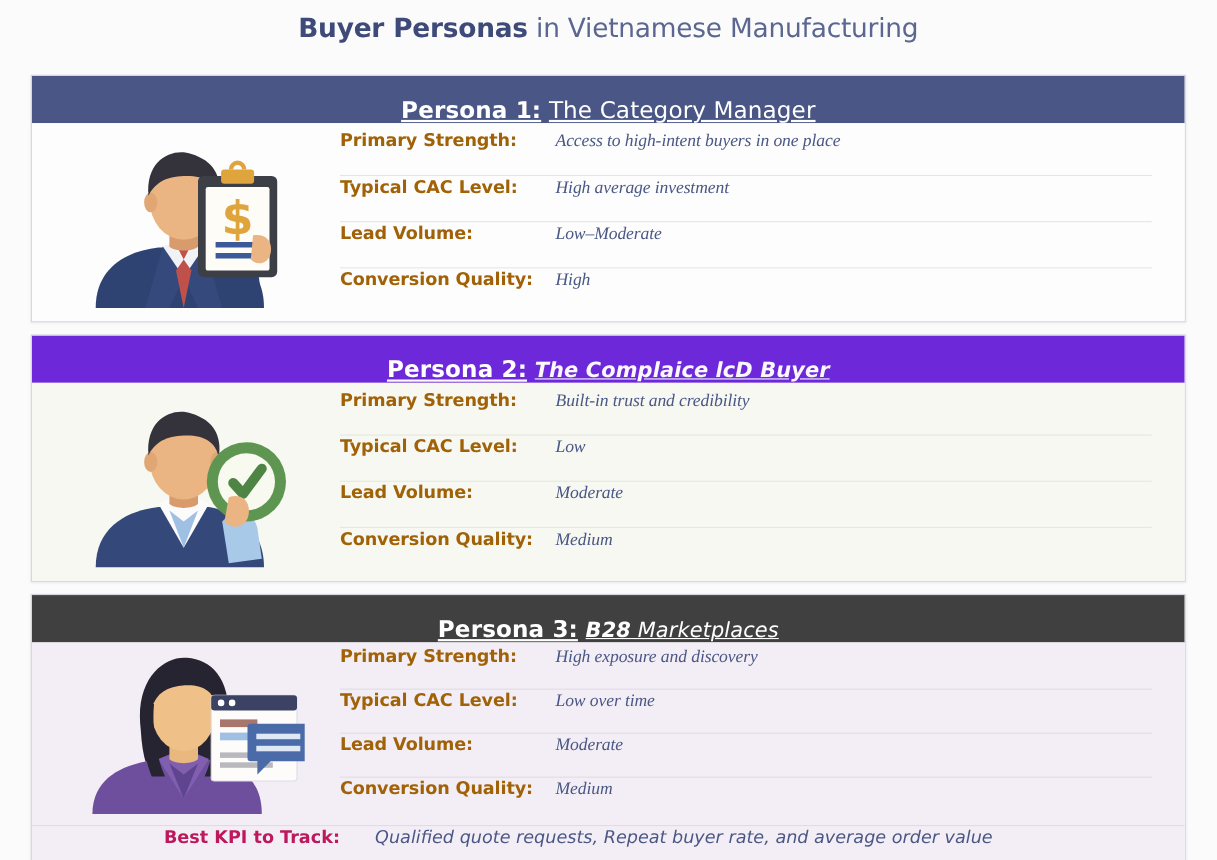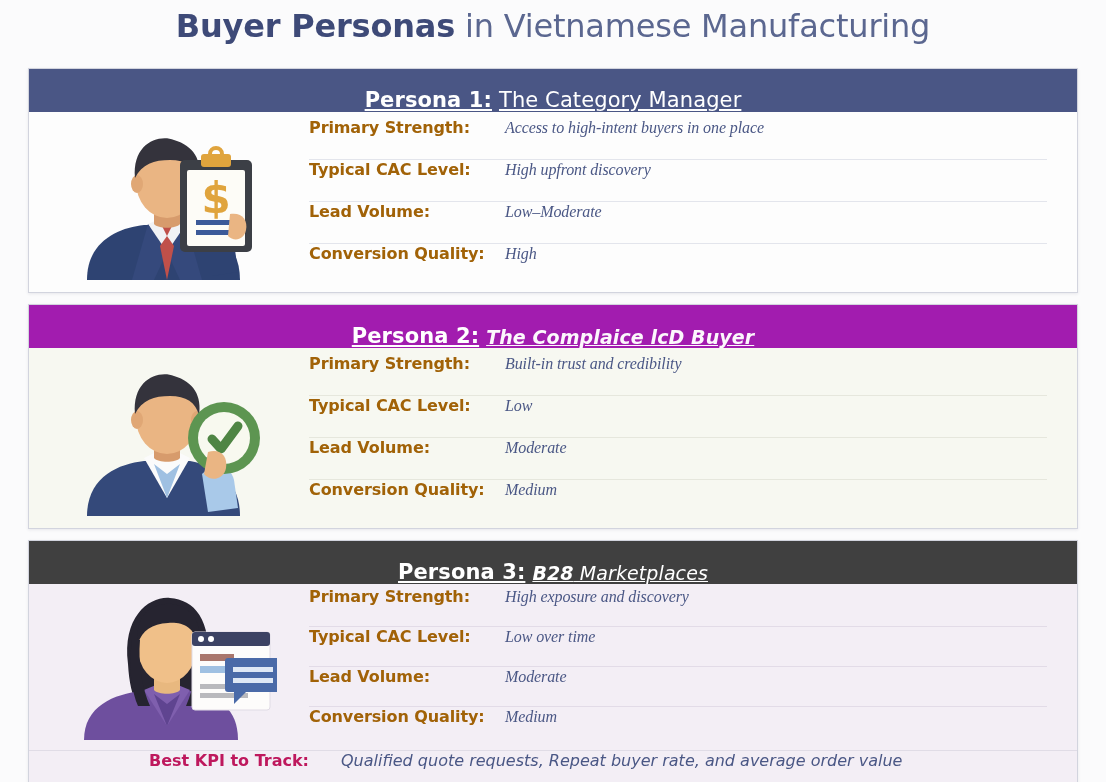--- a/index.html
+++ b/index.html
@@ -15,21 +15,21 @@
     font-family: "DejaVu Sans", sans-serif;
     position: relative;
   }
 
   
   .page-title {
     width: 100%;
     text-align: center;
     padding-top: 7px;
     font-family: "DejaVu Sans", sans-serif;
-    font-size: 32px;
+    font-size: 24px;
     line-height: 38px;
     color: #4c5887;
     letter-spacing: -0.2px;
     white-space: nowrap;
   }
   .page-title .t-bold { font-weight: bold; color: #3e4a78; }
   .page-title .t-reg  { font-weight: normal; color: #5b6790; }
 
   
   .cards {
@@ -220,36 +220,36 @@
           <path d="M168 94 C180 92 186 100 184 110 C182 120 172 122 166 116 Z" fill="#eab583"></path>
         </svg>
       </div>
       <div class="rows-col">
         <div class="prow">
           <span class="plabel">Primary Strength:</span>
           <span class="pvalue">Access to high-intent buyers in one place</span>
         </div>
         <div class="prow">
           <span class="plabel">Typical CAC Level:</span>
-          <span class="pvalue">High upfront discovery</span>
+          <span class="pvalue">High average investment</span>
         </div>
         <div class="prow">
           <span class="plabel">Lead Volume:</span>
           <span class="pvalue">Low–Moderate</span>
         </div>
         <div class="prow">
           <span class="plabel">Conversion Quality:</span>
           <span class="pvalue">High</span>
         </div>
       </div>
     </div>
   </div>
 
   <div class="card card-2">
-    <div class="card-header garbled" style="background:#a21caf">
+    <div class="card-header garbled" style="background:#6d28d9">
       <span class="hdr-num">Persona 2:</span>
         <span class="hdr-sub">The Complaice lcD Buyer</span>
     </div>
     <div class="card-body">
       <div class="illo-col">
 
         <svg class="illo" width="215" height="160" viewBox="0 0 215 160">
 
           <path d="M25 160 C25 122 55 108 82 105 L128 105 C156 110 178 126 178 160 Z" fill="#34497a"></path>
 

